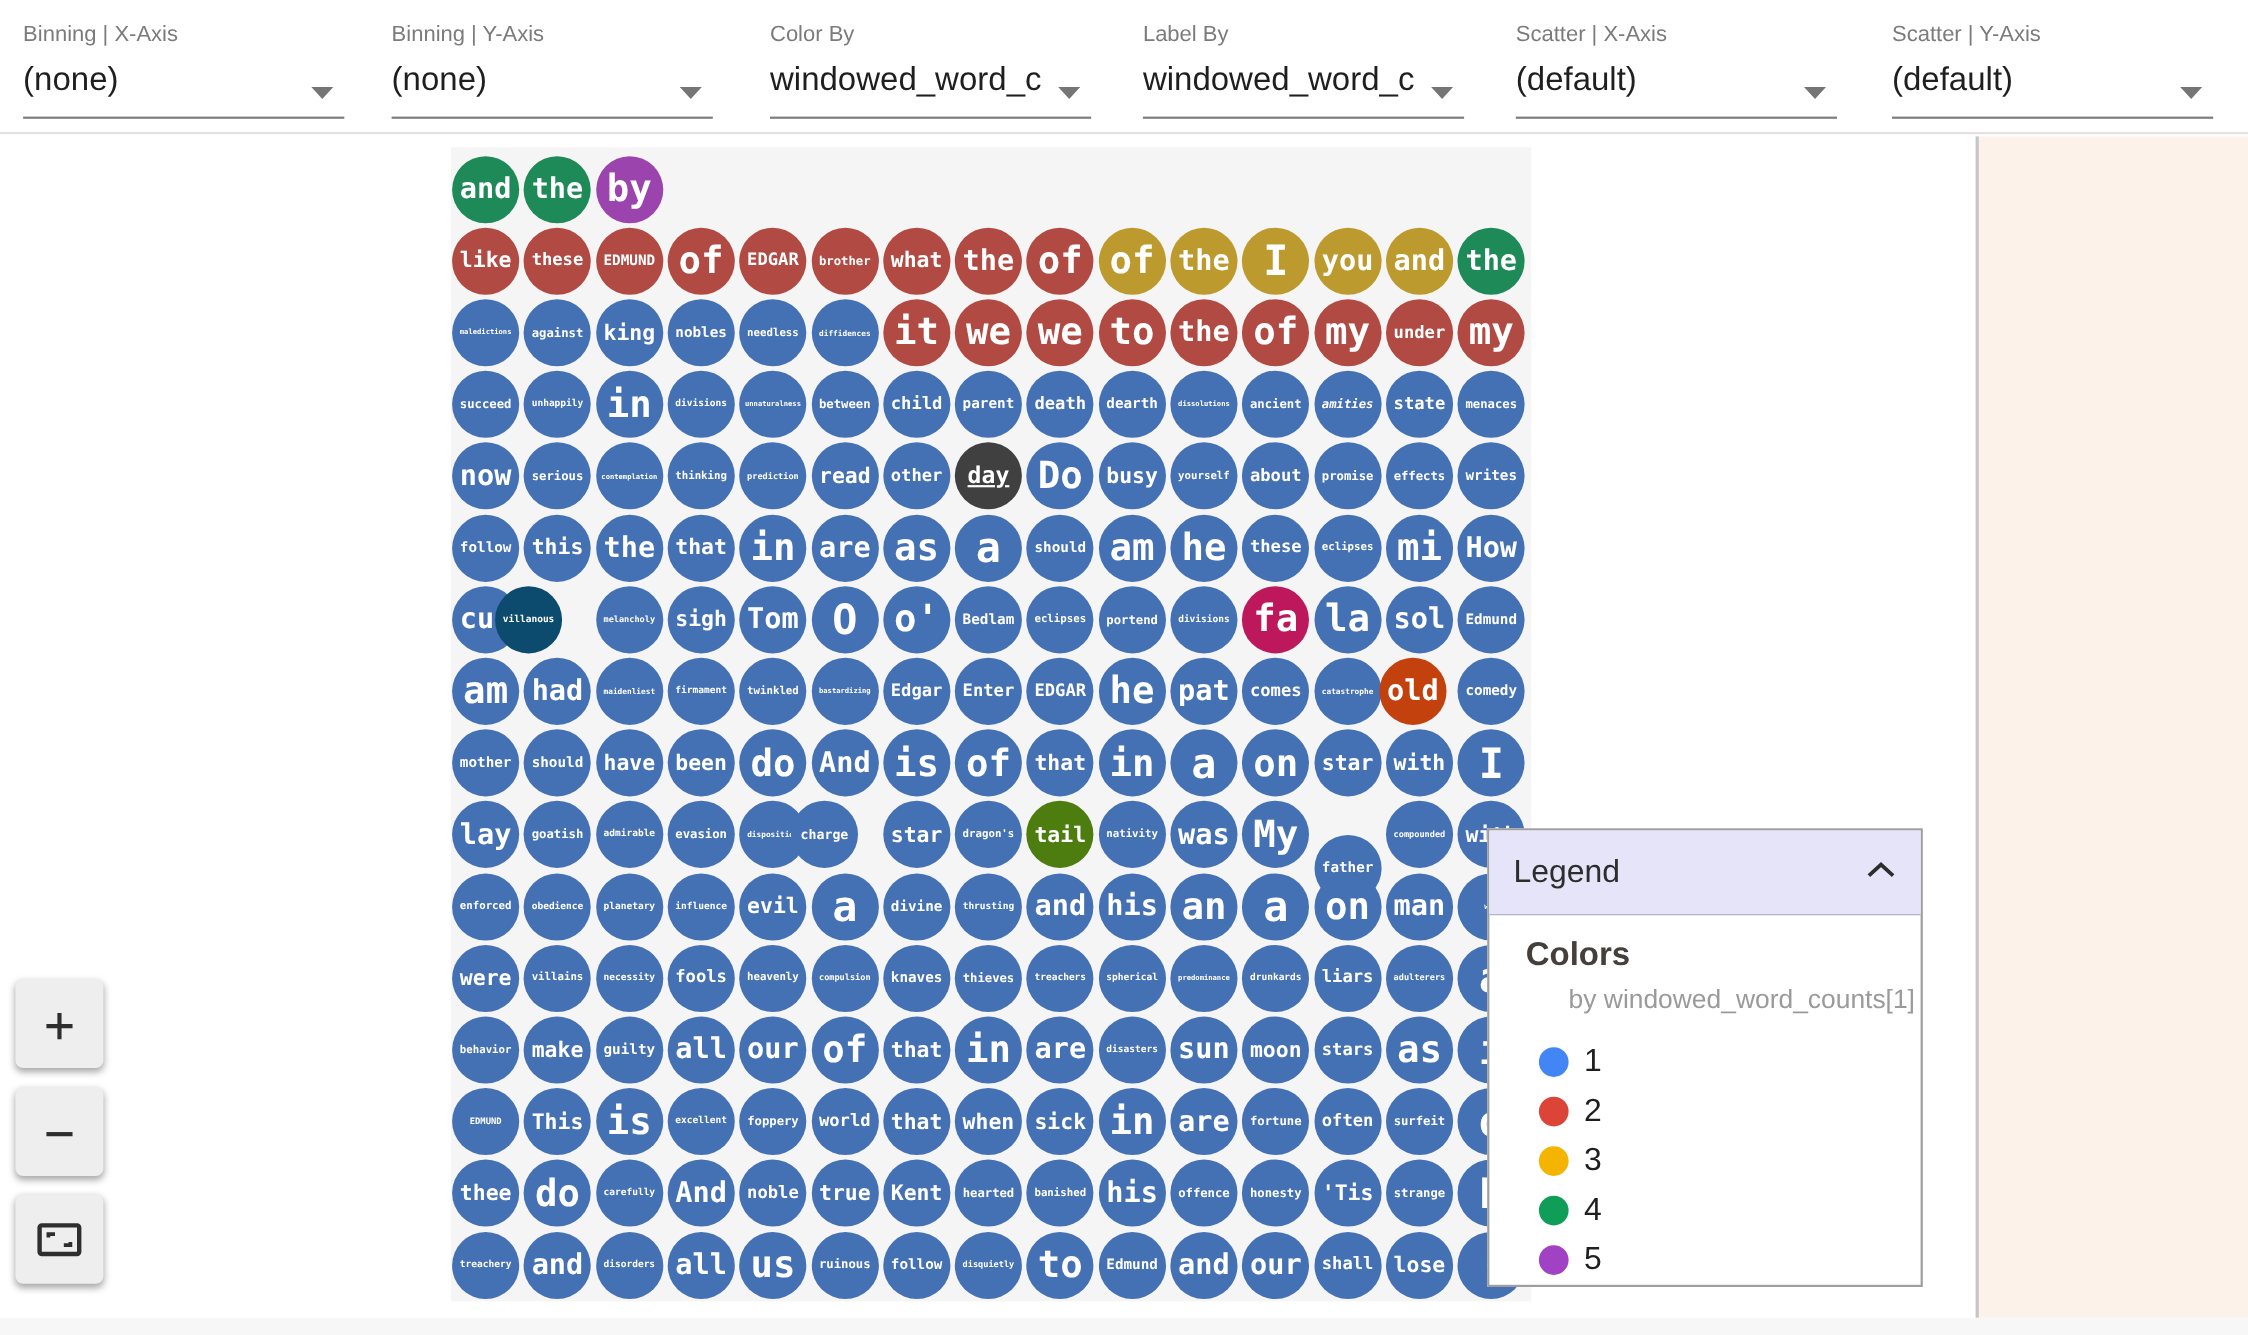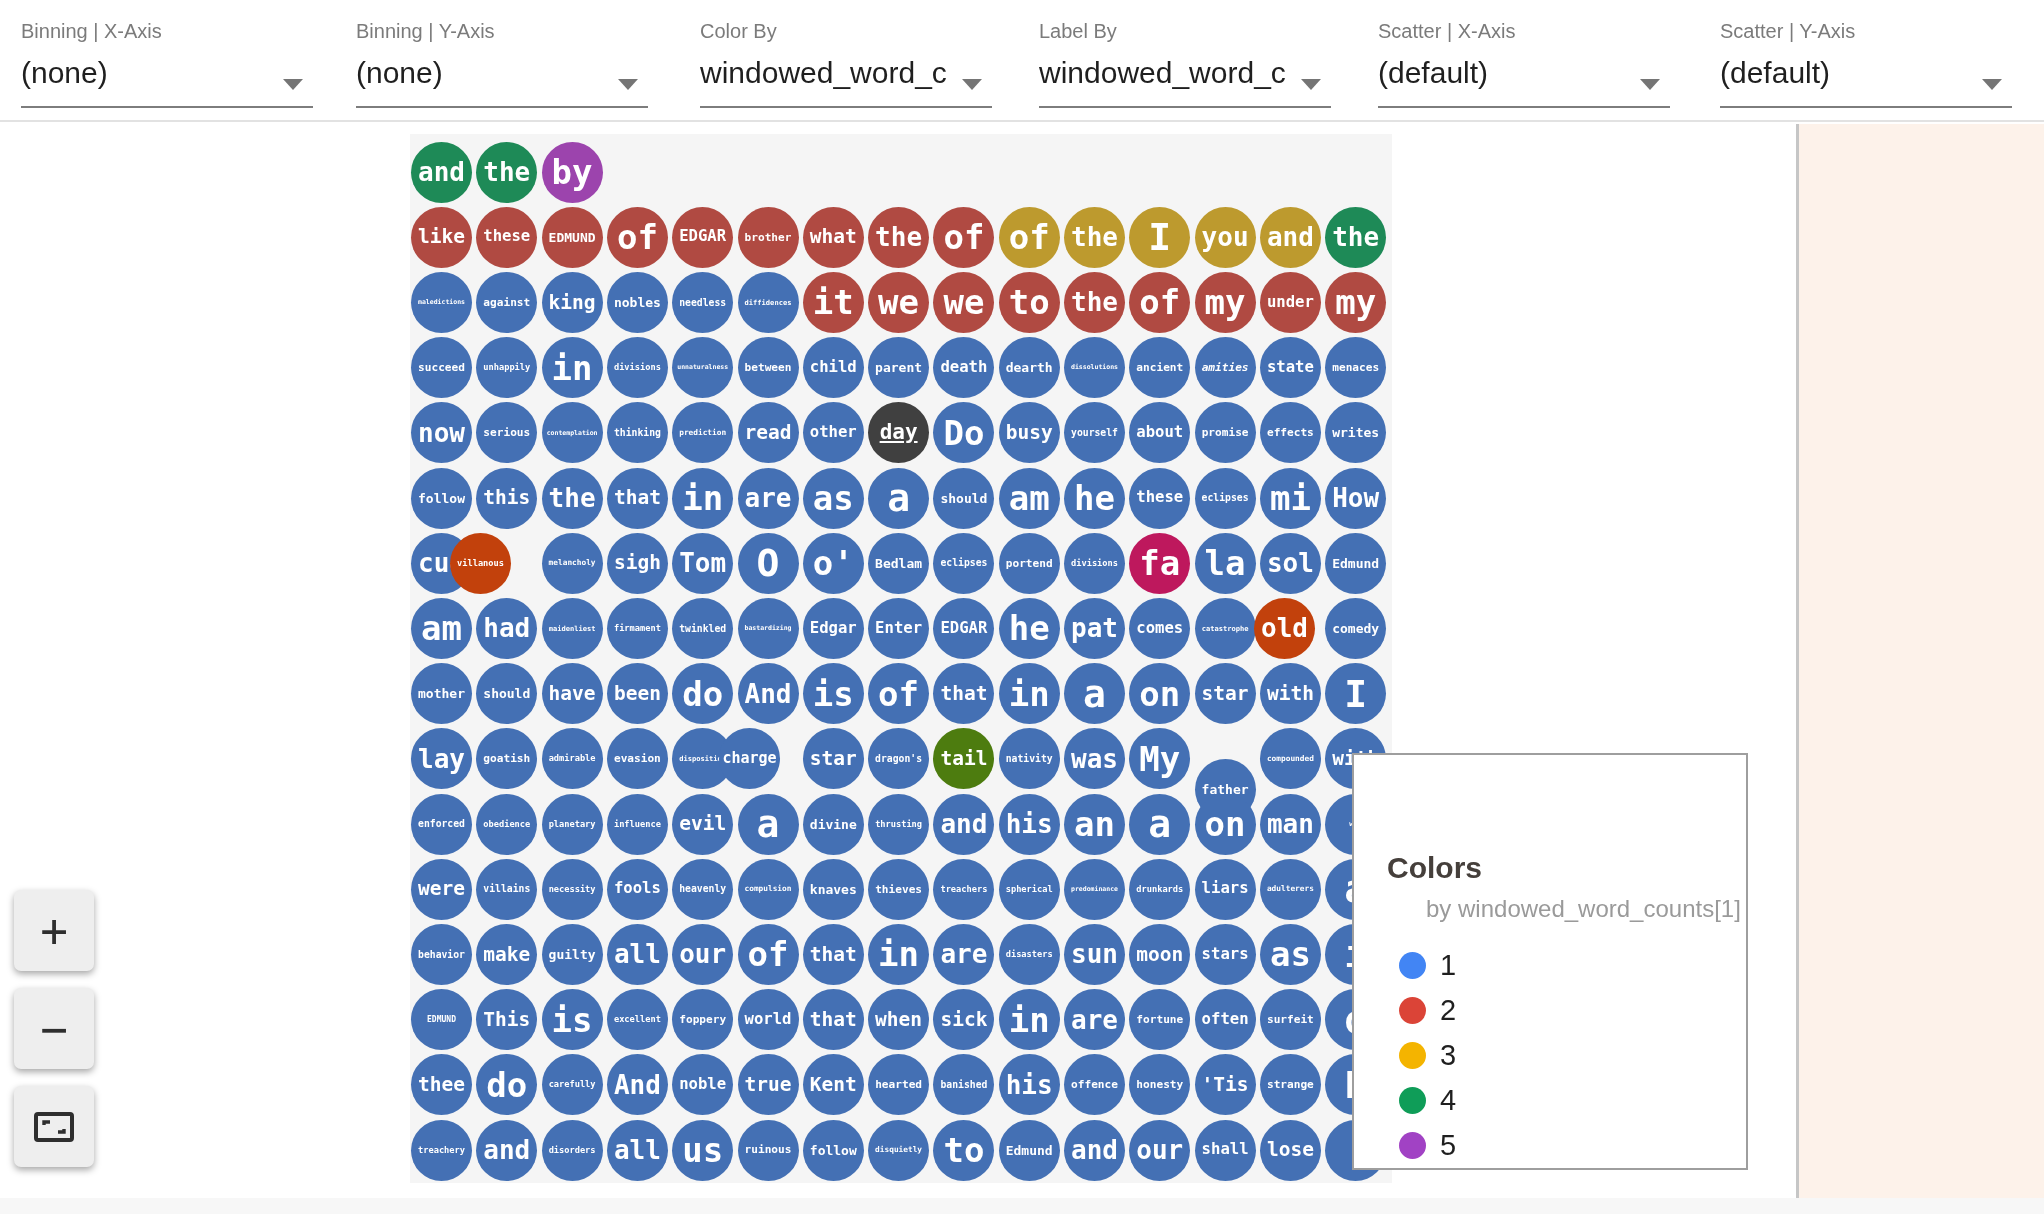--- a/index.html
+++ b/index.html
@@ -161,21 +161,21 @@
       <div class="circle" style="left: 802.8px; top: 467.5px; background: rgb(68, 112, 180); font-size: 34px;">as</div>
       <div class="circle" style="left: 868.1px; top: 467.5px; background: rgb(68, 112, 180); font-size: 38px;">a</div>
       <div class="circle" style="left: 933.4px; top: 467.5px; background: rgb(68, 112, 180); font-size: 13px;">should</div>
       <div class="circle" style="left: 998.7px; top: 467.5px; background: rgb(68, 112, 180); font-size: 34px;">am</div>
       <div class="circle" style="left: 1064px; top: 467.5px; background: rgb(68, 112, 180); font-size: 34px;">he</div>
       <div class="circle" style="left: 1129.3px; top: 467.5px; background: rgb(68, 112, 180); font-size: 15.6px;">these</div>
       <div class="circle" style="left: 1194.6px; top: 467.5px; background: rgb(68, 112, 180); font-size: 9.75px;">eclipses</div>
       <div class="circle" style="left: 1259.9px; top: 467.5px; background: rgb(68, 112, 180); font-size: 34px;">mi</div>
       <div class="circle" style="left: 1325.2px; top: 467.5px; background: rgb(68, 112, 180); font-size: 26px;">How</div>
       <div class="circle" style="left: 411px; top: 532.7px; background: rgb(68, 112, 180); font-size: 26px;">cue</div>
-      <div class="circle" style="left: 450px; top: 532.7px; background: #c2410c; font-size: 8.66667px;">villanous</div>
+      <div class="circle" style="left: 450px; top: 532.7px; background: #0c4a6e; font-size: 8.66667px;">villanous</div>
       <div class="circle" style="left: 541.6px; top: 532.7px; background: rgb(68, 112, 180); font-size: 7.8px;">melancholy</div>
       <div class="circle" style="left: 606.9px; top: 532.7px; background: rgb(68, 112, 180); font-size: 19.5px;">sigh</div>
       <div class="circle" style="left: 672.2px; top: 532.7px; background: rgb(68, 112, 180); font-size: 26px;">Tom</div>
       <div class="circle" style="left: 737.5px; top: 532.7px; background: rgb(68, 112, 180); font-size: 38px;">O</div>
       <div class="circle" style="left: 802.8px; top: 532.7px; background: rgb(68, 112, 180); font-size: 34px;">o'</div>
       <div class="circle" style="left: 868.1px; top: 532.7px; background: rgb(68, 112, 180); font-size: 13px;">Bedlam</div>
       <div class="circle" style="left: 933.4px; top: 532.7px; background: rgb(68, 112, 180); font-size: 9.75px;">eclipses</div>
       <div class="circle" style="left: 998.7px; top: 532.7px; background: rgb(68, 112, 180); font-size: 11.1429px;">portend</div>
       <div class="circle" style="left: 1064px; top: 532.7px; background: rgb(68, 112, 180); font-size: 8.66667px;">divisions</div>
       <div class="circle" style="left: 1129.3px; top: 532.7px; background: #be185d; font-size: 34px;">fa</div>
@@ -210,21 +210,21 @@
       <div class="circle" style="left: 1064px; top: 663.1px; background: rgb(68, 112, 180); font-size: 38px;">a</div>
       <div class="circle" style="left: 1129.3px; top: 663.1px; background: rgb(68, 112, 180); font-size: 34px;">on</div>
       <div class="circle" style="left: 1194.6px; top: 663.1px; background: rgb(68, 112, 180); font-size: 19.5px;">star</div>
       <div class="circle" style="left: 1259.9px; top: 663.1px; background: rgb(68, 112, 180); font-size: 19.5px;">with</div>
       <div class="circle" style="left: 1325.2px; top: 663.1px; background: rgb(68, 112, 180); font-size: 38px;">I</div>
       <div class="circle" style="left: 411px; top: 728.3px; background: rgb(68, 112, 180); font-size: 26px;">lay</div>
       <div class="circle" style="left: 476.3px; top: 728.3px; background: rgb(68, 112, 180); font-size: 11.1429px;">goatish</div>
       <div class="circle" style="left: 541.6px; top: 728.3px; background: rgb(68, 112, 180); font-size: 8.66667px;">admirable</div>
       <div class="circle" style="left: 606.9px; top: 728.3px; background: rgb(68, 112, 180); font-size: 11.1429px;">evasion</div>
       <div class="circle" style="left: 672.2px; top: 728.3px; background: rgb(68, 112, 180); font-size: 7.09091px;">disposition</div>
-      <div class="circle" style="left: 719px; top: 728.3px; background: rgb(68, 112, 180); font-size: 15px;">charge</div>
+      <div class="circle" style="left: 719px; top: 728.3px; background: rgb(68, 112, 180); font-size: 12px;">charge</div>
       <div class="circle" style="left: 802.8px; top: 728.3px; background: rgb(68, 112, 180); font-size: 19.5px;">star</div>
       <div class="circle" style="left: 868.1px; top: 728.3px; background: rgb(68, 112, 180); font-size: 9.75px;">dragon's</div>
       <div class="circle" style="left: 933.4px; top: 728.3px; background: #4d7c0f; font-size: 19.5px;">tail</div>
       <div class="circle" style="left: 998.7px; top: 728.3px; background: rgb(68, 112, 180); font-size: 9.75px;">nativity</div>
       <div class="circle" style="left: 1064px; top: 728.3px; background: rgb(68, 112, 180); font-size: 26px;">was</div>
       <div class="circle" style="left: 1129.3px; top: 728.3px; background: rgb(68, 112, 180); font-size: 34px;">My</div>
       <div class="circle" style="left: 1194.6px; top: 759px; background: rgb(68, 112, 180); font-size: 13px;">father</div>
       <div class="circle" style="left: 1259.9px; top: 728.3px; background: rgb(68, 112, 180); font-size: 7.8px;">compounded</div>
       <div class="circle" style="left: 1325.2px; top: 728.3px; background: rgb(68, 112, 180); font-size: 19.5px;">with</div>
       <div class="circle" style="left: 411px; top: 793.5px; background: rgb(68, 112, 180); font-size: 9.75px;">enforced</div>
@@ -317,20 +317,26 @@
       <div class="circle" style="left: 1194.6px; top: 1119.5px; background: rgb(68, 112, 180); font-size: 15.6px;">shall</div>
       <div class="circle" style="left: 1259.9px; top: 1119.5px; background: rgb(68, 112, 180); font-size: 19.5px;">lose</div>
       <div class="circle" style="left: 1325.2px; top: 1119.5px; background: rgb(68, 112, 180); font-size: 7px;">no</div>
     </div>
 
   <div class="divider"></div>
   <div class="right-panel"></div>
   <div class="bottom-strip"></div>
 
   <div class="legend">
+    <div class="legend-header">
+      <span class="legend-title">Legend</span>
+      <svg class="legend-chevron" width="28" height="16" viewBox="0 0 28 16">
+        <polyline points="3,13 14,3 25,13" fill="none" stroke="#2d2d2d" stroke-width="3.4"></polyline>
+      </svg>
+    </div>
     <div class="legend-section">Colors</div>
     <div class="legend-subtitle">by windowed_word_counts[1]</div>
     <div class="legend-items" id="legend-items">
         <div class="legend-item">
           <span class="legend-dot" style="background: rgb(66, 133, 244);"></span>
           <span class="legend-item-label">1</span>
         </div>
         <div class="legend-item">
           <span class="legend-dot" style="background: rgb(219, 68, 55);"></span>
           <span class="legend-item-label">2</span>

